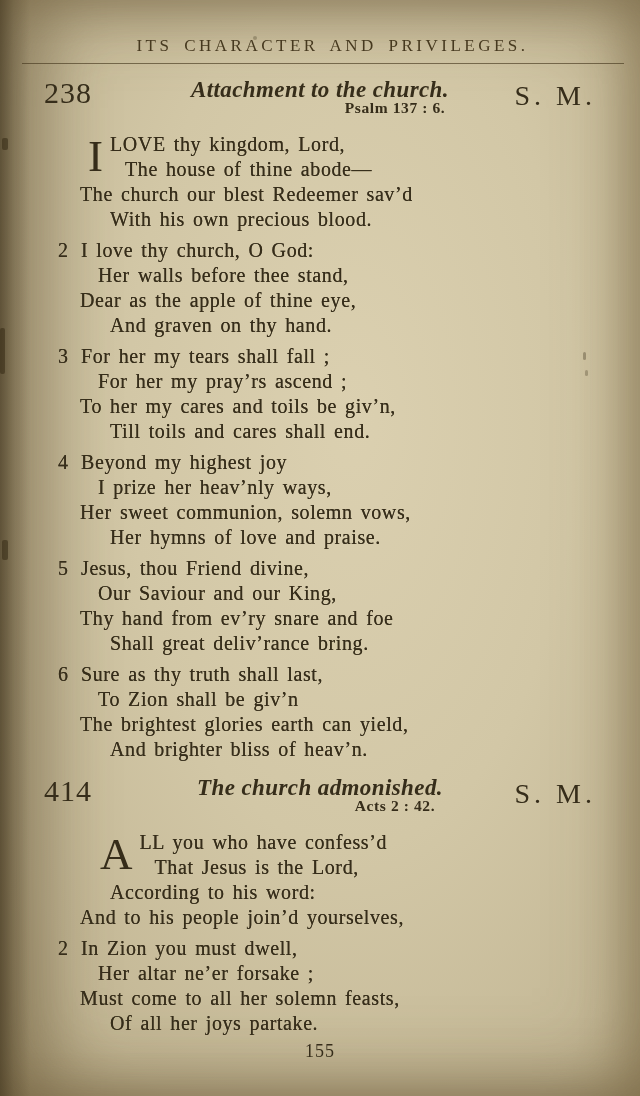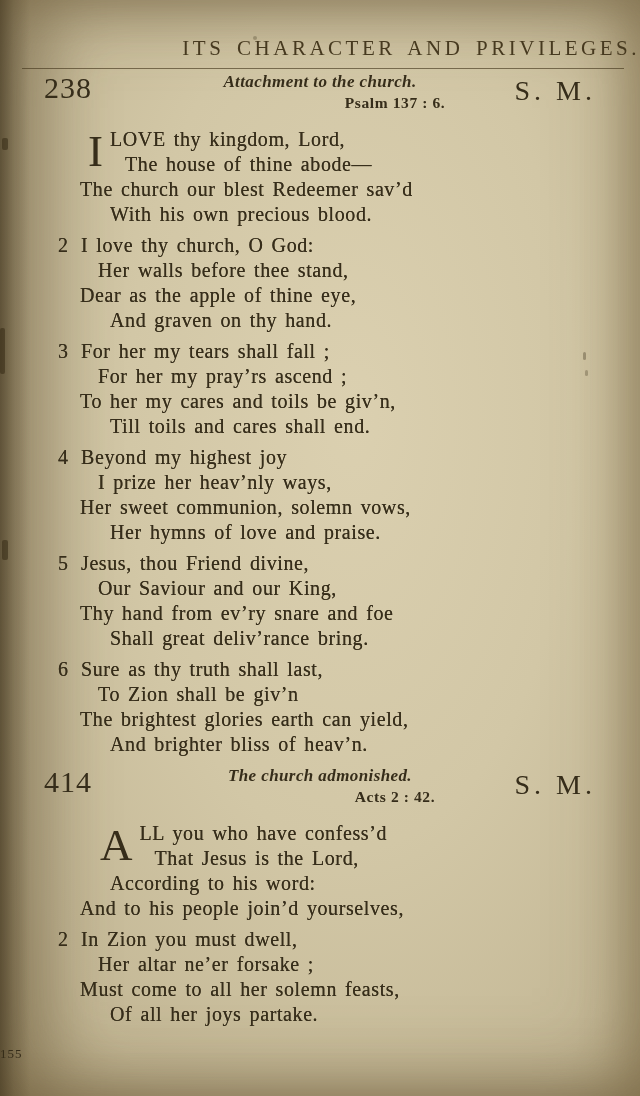--- a/index.html
+++ b/index.html
@@ -14,32 +14,32 @@
     box-shadow: inset 0 0 90px rgba(110,92,55,.45), inset 46px 0 70px rgba(80,66,38,.40), inset -18px 0 40px rgba(110,92,55,.30);
     color:#362d1a;
   }
   .binding {
     position:absolute; left:0; top:0; bottom:0; width:30px;
     background:linear-gradient(90deg, rgba(56,45,24,.55) 0%, rgba(56,45,24,.22) 45%, rgba(56,45,24,0) 100%);
     pointer-events:none;
   }
   .speck { position:absolute; background:rgba(52,41,20,.55); border-radius:2px; }
   .header {
-    padding-top:36px; text-align:right;
-    font-size:21px; letter-spacing:3.5px; word-spacing:4px;
+    padding-top:36px; text-align:center;
+    font-size:17px; letter-spacing:3.5px; word-spacing:4px;
     color:#46391f;
     margin-left:25px;
   }
   .rule { border:0; border-top:1px solid rgba(70,57,31,.65); margin:7px 16px 0 22px; }
 
-  .hymn-head { position:relative; height:54px; }
+  .hymn-head { position:relative; height:54px; margin-top:10px; }
   .hymn-number { position:absolute; left:44px; top:2px; font-size:30px; letter-spacing:1px; }
   .hymn-title {
     position:absolute; left:70px; right:70px; top:3px; text-align:center;
-    font-style:italic; font-weight:600; font-size:17px; letter-spacing:.4px;
+    font-style:italic; font-weight:600; font-size:23px; letter-spacing:.4px;
   }
   .hymn-ref { position:absolute; left:150px; right:0; top:25px; text-align:center; font-size:15.5px; letter-spacing:.6px;font-weight:bold; }
   .hymn-meter { position:absolute; right:44px; top:6px; font-size:28px; letter-spacing:4px; }
 
   .verses { padding:4px 30px 0 58px; }
   .line {
     font-size:20px; line-height:25px; letter-spacing:.6px; word-spacing:2.5px;
     white-space:nowrap;
     text-shadow:0 0 .5px rgba(54,45,26,.85);
   }
@@ -47,21 +47,21 @@
   .l2 { padding-left:40px; }
   .l3 { padding-left:22px; }
   .l4 { padding-left:52px; }
   .vnum { display:inline-block; min-width:23px; }
   .dc-row { display:flex; align-items:flex-start; }
   .dc { font-size:45px; line-height:48px; padding-right:7px; }
   .dc-238 { padding-left:30px; }
   .dc-239 { padding-left:42px; }
   .dcl2 { padding-left:15px; }
 
-  .page-number { position:absolute; left:0; right:0; bottom:34px; text-align:left; font-size:13px; letter-spacing:1px; }
+  .page-number { position:absolute; left:0; right:0; bottom:34px; text-align:center; font-size:18px; letter-spacing:1px; }
 </style>
 </head>
 <body>
 
 <div class="page">
   <div class="binding"></div>
 
   <div class="speck" style="left:2px; top:138px; width:6px; height:12px;"></div>
   <div class="speck" style="left:0; top:328px; width:5px; height:46px;"></div>
   <div class="speck" style="left:2px; top:540px; width:6px; height:20px;"></div>

